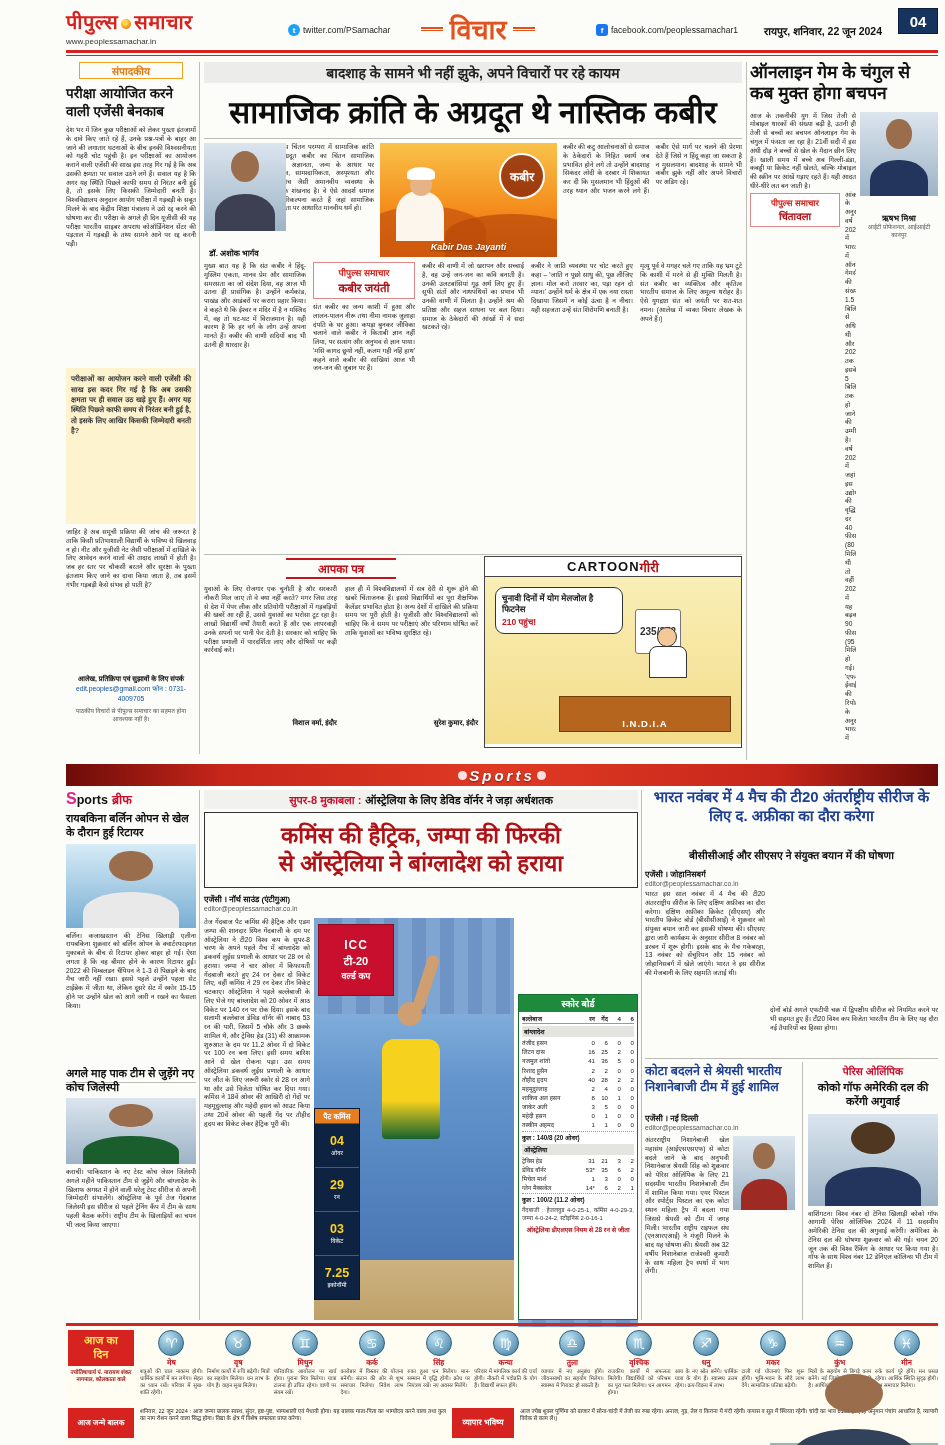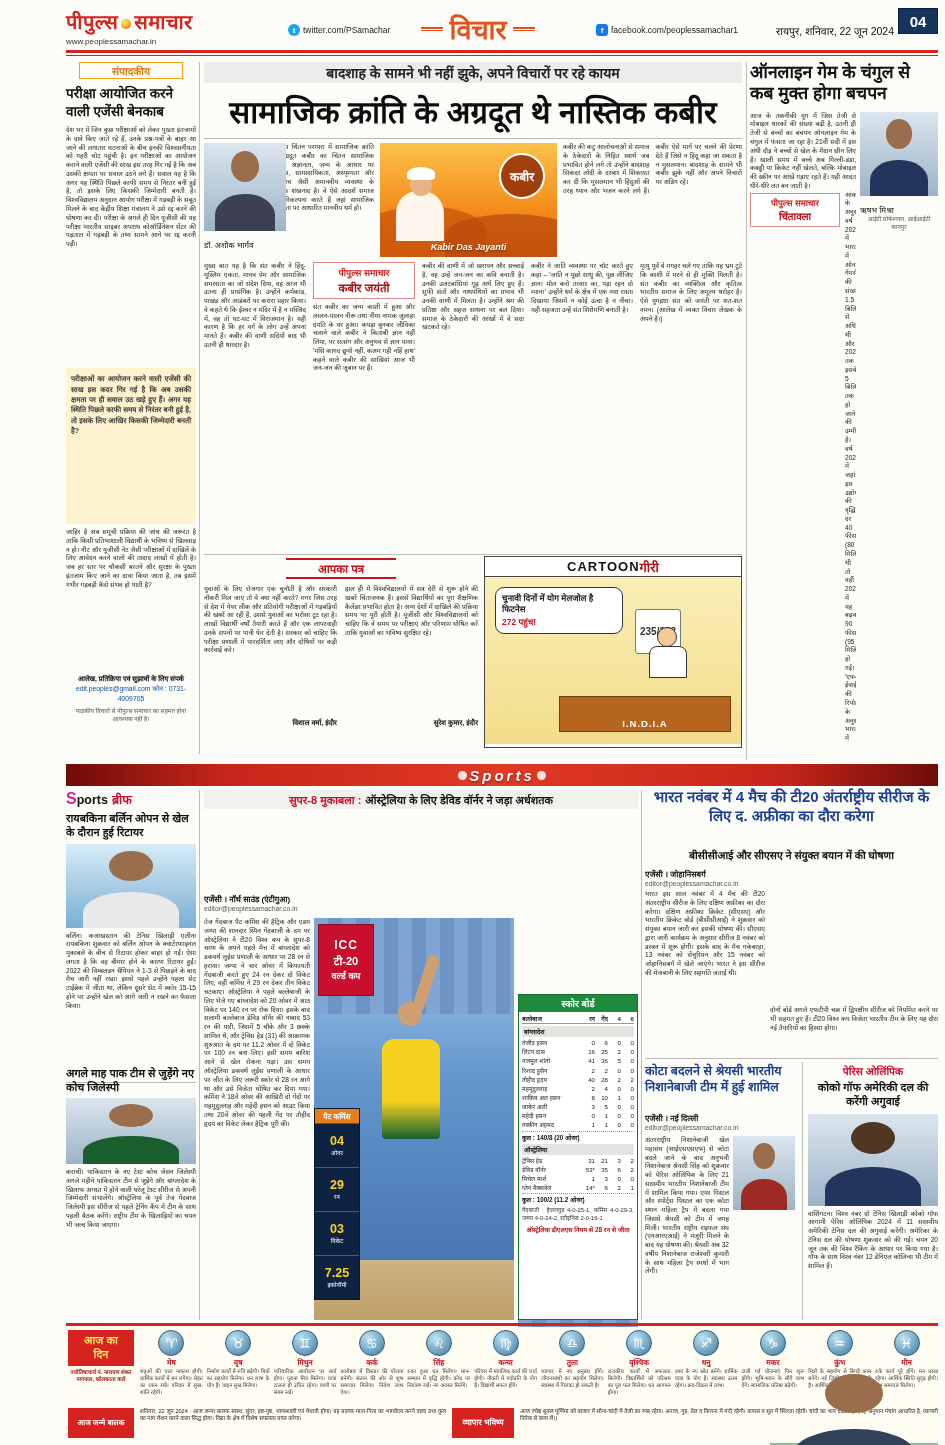--- a/index.html
+++ b/index.html
@@ -15,33 +15,33 @@
 .logo-line{font-size:20px;font-weight:700;color:#d6231f;white-space:nowrap;letter-spacing:.4px}
 .sun{display:inline-block;width:10px;height:10px;border-radius:50%;background:radial-gradient(circle at 40% 35%,#ffd54a 25%,#ef8215 70%,#d6641a);margin:0 3px;vertical-align:middle}
 .site{font-size:8px;color:#333;margin-top:2px}
 .chip{display:flex;align-items:center;gap:3px;font-size:8.5px;color:#222}
 .ic{width:12px;height:12px;border-radius:50%;color:#fff;font-size:8px;font-weight:700;display:flex;align-items:center;justify-content:center}
 .ic-tw{background:#1da1f2}
 .ic-fb{background:#1877f2;border-radius:3px}
 .masthead{display:flex;align-items:center;justify-content:center;gap:6px}
 .masthead-tx{font-family:"Liberation Serif","DejaVu Serif",serif;font-size:27px;font-weight:700;color:#e2521c}
 .orn{width:22px;height:4px;border-top:2px solid #e2521c;border-bottom:1px solid #e2521c}
-.dateline{font-size:10.5px;font-weight:400;text-align:right;color:#111}
+.dateline{font-size:10.5px;font-weight:700;text-align:center;color:#111}
 .pageno{width:40px;height:26px;background:#17345f;color:#fff;font-size:15px;font-weight:700;display:flex;align-items:center;justify-content:center;border:1px solid #0b1f3d}
 
 .ed-label{width:104px;height:17px;margin-left:13px;border:1.5px solid #f0a21c;color:#e07b10;font-size:10.5px;font-weight:700;display:flex;align-items:center;justify-content:center}
 .ed-hl{font-size:13.5px;font-weight:700;line-height:1.3;color:#111}
 .pull{background:#fdf3cf;padding:6px 5px;font-size:7.2px;line-height:1.45;font-weight:700;color:#3a3a3a;text-align:justify;overflow:hidden}
 .contact{font-size:6.8px;text-align:center;color:#111;line-height:1.45}
 .contact .mail{color:#0a4f9e}
 .note{font-size:6px;color:#555;text-align:center;margin-top:3px}
 
 .kicker{background:#ececea;display:flex;align-items:center;justify-content:center;font-size:14px;font-weight:700;color:#222}
 .main-hl{font-size:31px;font-weight:700;text-align:center;color:#0d0d0d}
-.cap{font-size:8px;font-weight:400;margin-top:8px}
+.cap{font-size:8px;font-weight:700;text-align:center;margin-top:16px}
 .brand-tag{border:1px solid #d88;padding:3px 2px;text-align:center;margin-bottom:4px;background:#fff}
 .brand-top{font-size:9px;font-weight:700;color:#d6231f;white-space:nowrap}
 .brand-sub{font-size:11.5px;font-weight:700;color:#b01116;margin-top:1px}
 .kabir-art{position:relative;background:linear-gradient(180deg,#f9c24a 0%,#f58f1e 55%,#df650e 100%);overflow:hidden}
 .kabir-hill{position:absolute;bottom:0;left:-10%;width:70%;height:45%;border-radius:50% 50% 0 0;background:#c9540c;opacity:.75}
 .kabir-hill2{position:absolute;bottom:0;right:-12%;width:75%;height:38%;border-radius:50% 50% 0 0;background:#b8480a;opacity:.7}
 .kabir-fig-body{position:absolute;top:42%;left:9%;width:48px;height:50px;border-radius:45% 45% 0 0;background:#fdf6ec}
 .kabir-fig-head{position:absolute;top:27%;left:17%;width:22px;height:22px;border-radius:50%;background:#e8b287}
 .kabir-turban{position:absolute;top:21%;left:15%;width:28px;height:13px;border-radius:50% 50% 20% 20%;background:#fff}
 .kabir-badge{position:absolute;top:10px;right:12px;width:46px;height:46px;border:2px solid #fff;border-radius:50%;background:rgba(140,40,10,.82);color:#fff;font-size:12px;font-weight:700;display:flex;align-items:center;justify-content:center}
@@ -236,21 +236,21 @@
   </div>
 
   <div class="abs car-box" style="left:484px;top:556px;width:258px;height:192px">
     <div class="car-hd">
       <span class="lat">CARTOON</span>
         <span class="hin">गीरी</span>
     </div>
     <div class="car-area">
       <div class="bubble">
         <span>चुनावी दिनों में योग मेलजोल है फिटनेस</span>
-        <span class="hot">272 पहुंच!</span>
+        <span class="hot">210 पहुंच!</span>
       </div>
       <div class="score-tag">235/272</div>
       <span class="toon-head"></span>
       <span class="toon-body"></span>
       <span class="paper" style="right:120px;bottom:20px"></span>
       <span class="paper" style="right:96px;bottom:26px"></span>
       <div class="desk">
         <span class="desk-tx">I.N.D.I.A</span>
       </div>
     </div>
@@ -297,38 +297,42 @@
     <div class="sm" style="height:134px;margin-top:4px">बर्लिन। कजाखस्तान की टेनिस खिलाड़ी एलीना रायबकिना शुक्रवार को बर्लिन ओपन के क्वार्टरफाइनल मुकाबले के बीच से रिटायर होकर बाहर हो गईं। ऐसा लगता है कि वह बीमार होने के कारण रिटायर हुईं। 2022 की विम्बलडन चैंपियन ने 1-3 से पिछड़ने के बाद मैच जारी नहीं रखा। इससे पहले उन्होंने पहला सेट टाईब्रेक में जीता था, लेकिन दूसरे सेट में स्कोर 15-15 होने पर उन्होंने खेल को आगे जारी न रखने का फैसला किया।</div>
     <div class="brief-hl" style="">अगले माह पाक टीम से जुड़ेंगे नए कोच जिलेस्पी</div>
     <div class="person p-green" style="width:130px;height:66px;margin-top:4px"></div>
     <div class="sm" style="height:124px;margin-top:4px">कराची। पाकिस्तान के नए टेस्ट कोच जेसन जिलेस्पी अगले महीने पाकिस्तान टीम से जुड़ेंगे और बांग्लादेश के खिलाफ अगस्त में होने वाली घरेलू टेस्ट सीरीज से अपनी जिम्मेदारी संभालेंगे। ऑस्ट्रेलिया के पूर्व तेज गेंदबाज जिलेस्पी इस सीरीज से पहले ट्रेनिंग कैंप में टीम के साथ पहली बैठक करेंगे। राष्ट्रीय टीम के खिलाड़ियों का चयन भी जल्द किया जाएगा।</div>
   </div>
 
   <div class="abs sp-kicker" style="left:204px;top:790px;width:434px;height:19px">
     <span class="pre">सुपर-8 मुकाबला :</span>
     <span>ऑस्ट्रेलिया के लिए डेविड वॉर्नर ने जड़ा अर्धशतक</span>
   </div>
+  <div class="abs sp-hl" style="left:204px;top:812px;width:434px;height:76px">
+    <div class="l">कमिंस की हैट्रिक, जम्पा की फिरकी</div>
+    <div class="l">से ऑस्ट्रेलिया ने बांग्लादेश को हराया</div>
+  </div>
   <div class="abs" style="left:204px;top:893px;width:220px">
     <div class="byline">एजेंसी । नॉर्थ साउंड (एंटीगुआ)</div>
     <div class="email">editor@peoplessamachar.co.in</div>
   </div>
   <div class="abs sm" style="left:204px;top:918px;width:106px;height:402px">तेज गेंदबाज पैट कमिंस की हैट्रिक और एडम जम्पा की शानदार स्पिन गेंदबाजी के दम पर ऑस्ट्रेलिया ने टी20 विश्व कप के सुपर-8 चरण के अपने पहले मैच में बांग्लादेश को डकवर्थ लुईस प्रणाली के आधार पर 28 रन से हराया। जम्पा ने चार ओवर में किफायती गेंदबाजी करते हुए 24 रन देकर दो विकेट लिए, वहीं कमिंस ने 29 रन देकर तीन विकेट चटकाए। ऑस्ट्रेलिया ने पहले बल्लेबाजी के लिए भेजे गए बांग्लादेश को 20 ओवर में आठ विकेट पर 140 रन पर रोक दिया। इसके बाद सलामी बल्लेबाज डेविड वॉर्नर की नाबाद 53 रन की पारी, जिसमें 5 चौके और 3 छक्के शामिल थे, और ट्रेविस हेड (31) की आक्रामक शुरुआत के दम पर 11.2 ओवर में दो विकेट पर 100 रन बना लिए। इसी समय बारिश आने से खेल रोकना पड़ा। उस समय ऑस्ट्रेलिया डकवर्थ लुईस प्रणाली के आधार पर जीत के लिए जरूरी स्कोर से 28 रन आगे था और उसे विजेता घोषित कर दिया गया। कमिंस ने 18वें ओवर की आखिरी दो गेंदों पर महमूदुल्लाह और महेदी हसन को आउट किया तथा 20वें ओवर की पहली गेंद पर तौहीद हृदय का विकेट लेकर हैट्रिक पूरी की।</div>
 
   <div class="abs stadium" style="left:314px;top:918px;width:200px;height:402px">
     <span class="crk-stand"></span>
     <span class="crk-arm"></span>
     <span class="crk-torso"></span>
     <span class="crk-head"></span>
     <span class="crk-pitch"></span>
   </div>
   <div class="abs stadium" style="left:518px;top:918px;width:120px;height:72px">
     <span class="crk-stand"></span>
   </div>
 
-  <div class="abs icc" style="left:318px;top:924px;width:56px;height:72px">
+  <div class="abs icc" style="left:318px;top:924px;width:76px;height:72px">
     <span class="l1">ICC</span>
     <span class="l2">टी-20</span>
     <span class="l3">वर्ल्ड कप</span>
   </div>
 
   <div class="abs stats" style="left:314px;top:1108px;width:46px;height:192px">
     <div class="stats-hd">पैट कमिंस</div>
     <div id="stats-list" style="flex:1;display:flex;flex-direction:column">
         <div class="st-it">
           <div class="st-v">04</div>

